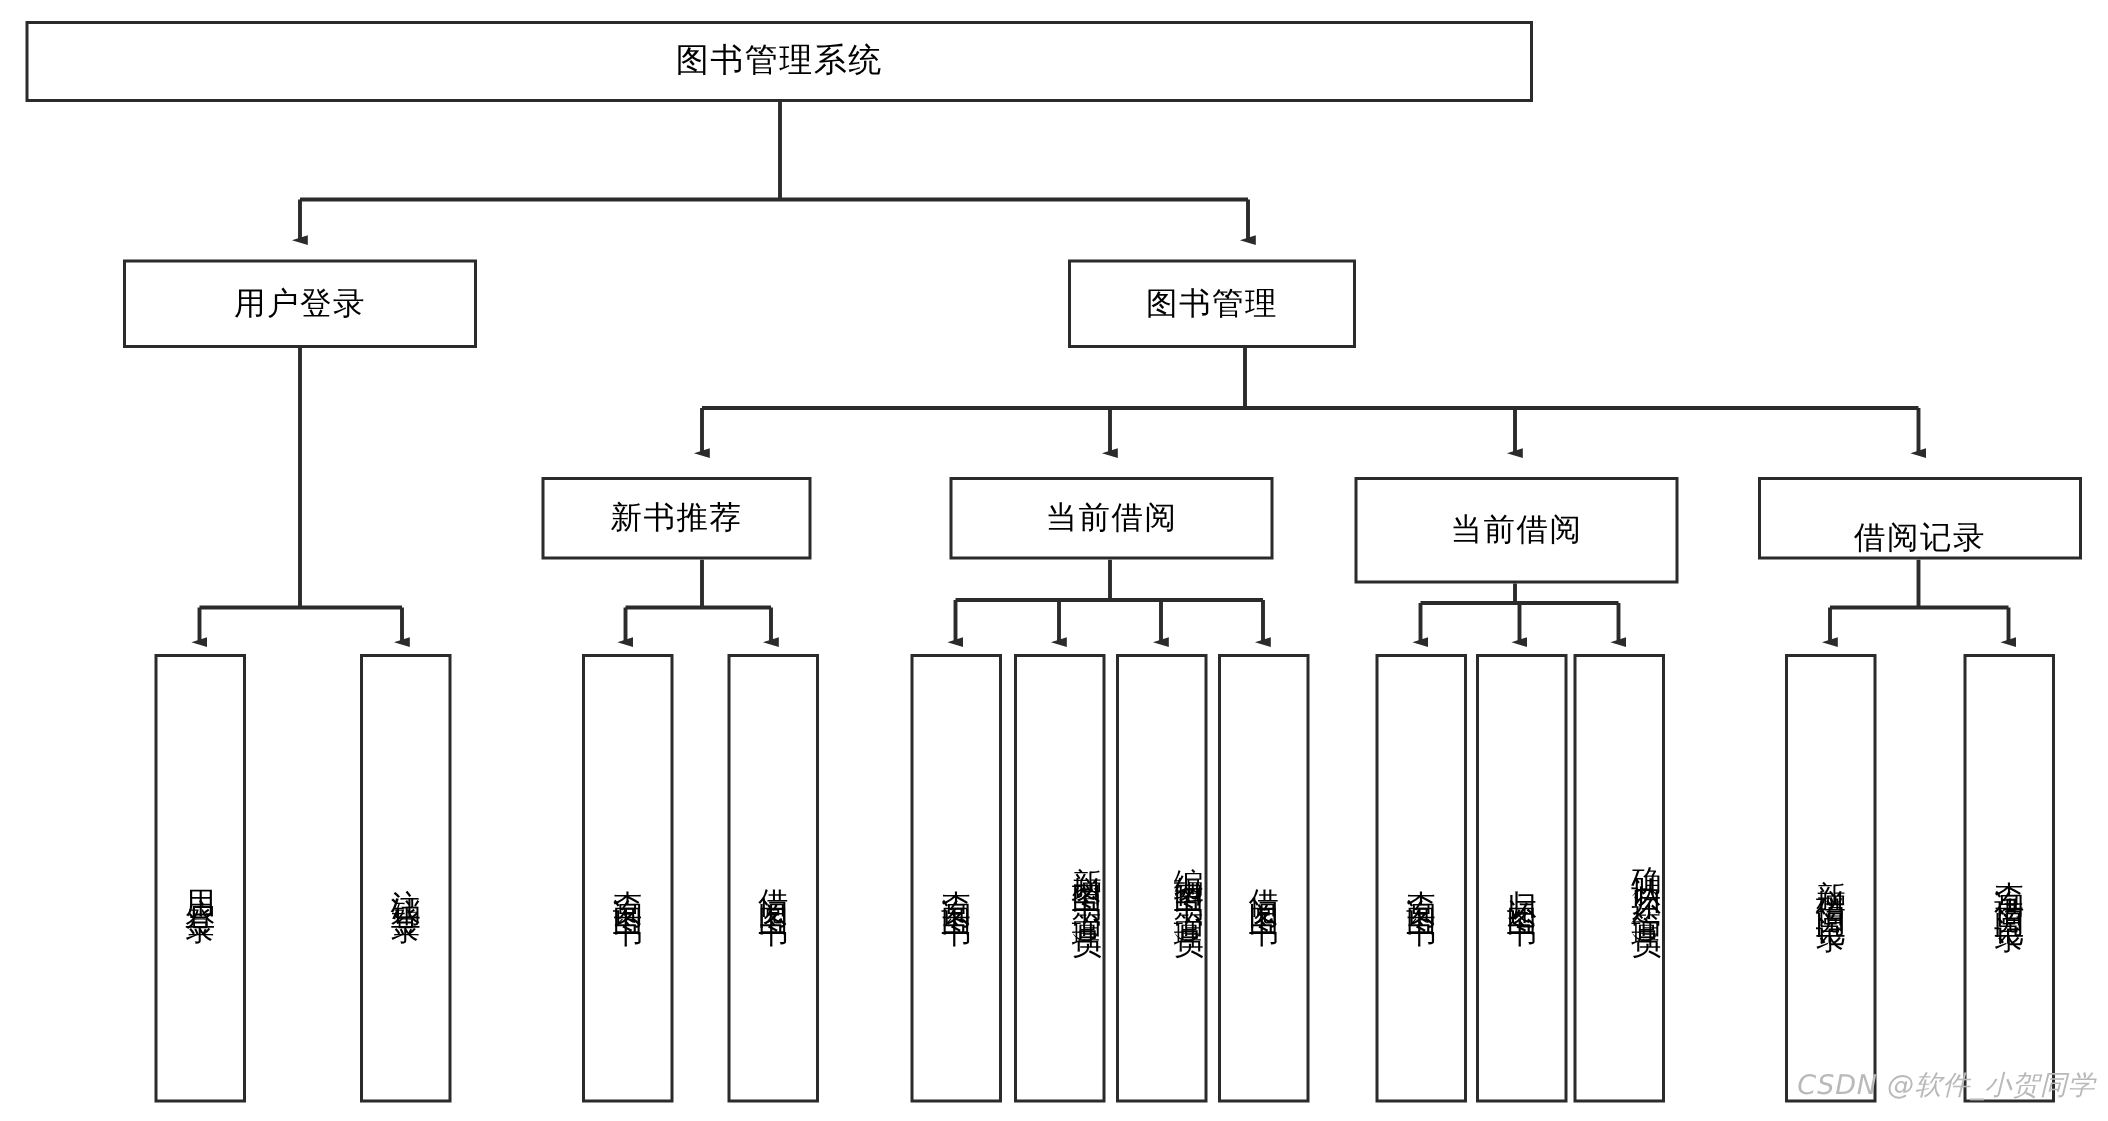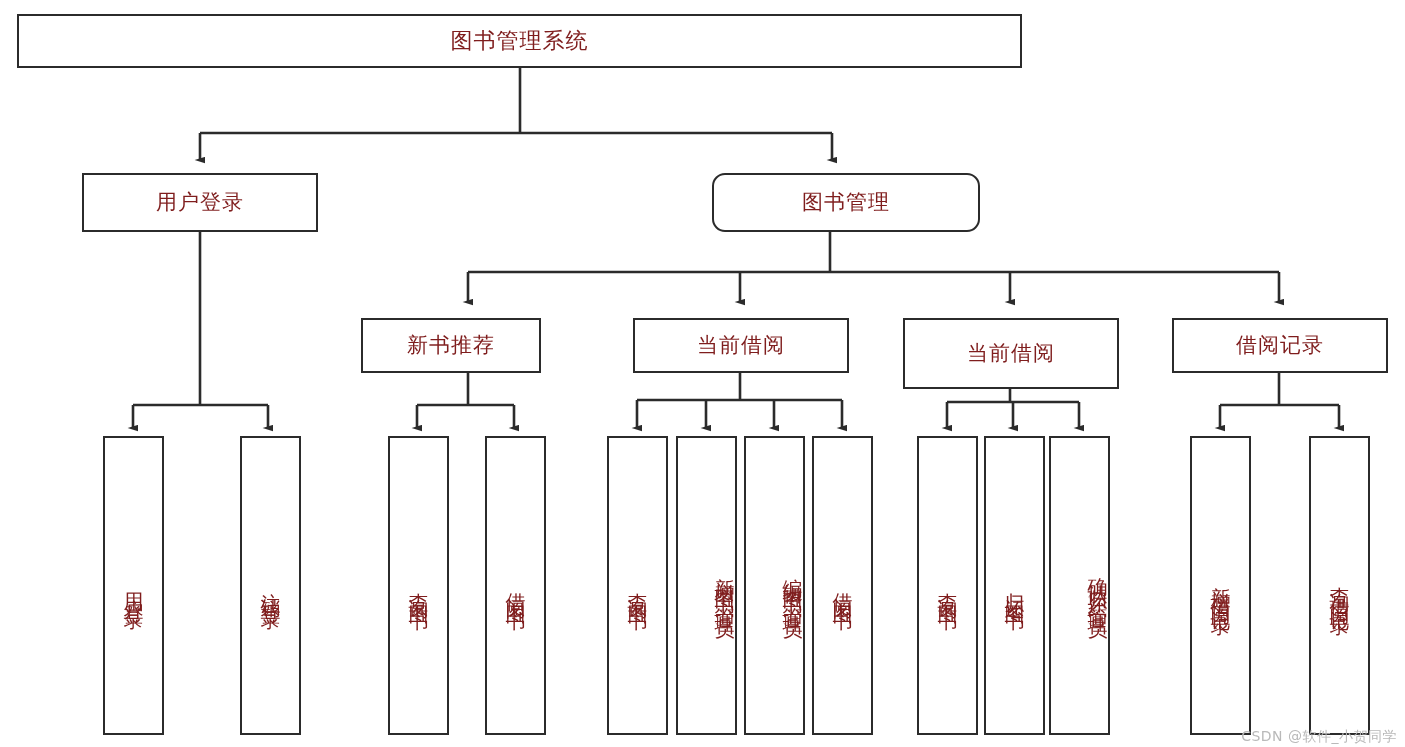--- a/index.html
+++ b/index.html
@@ -27,21 +27,21 @@
     pointer-events: none;
   }
   .node {
     position: absolute;
     box-sizing: border-box;
     border: 2px solid #2b2b2b;
     background: #ffffff;
     display: flex;
     align-items: center;
     justify-content: center;
-    color: #7f1d1d;
+    color: #000000;
   }
   .node.horizontal {
     font-size: 21px;
     letter-spacing: 1px;
     line-height: 1.2;
     text-align: center;
   }
   .node.root {
     font-size: 22px;
   }
@@ -54,26 +54,27 @@
     font-size: 20px;
     letter-spacing: 6px;
     line-height: 1.05;
   }
   .node.vertical.topalign {
     align-items: flex-start;
   }
   .watermark {
     position: absolute;
     right: 8px;
-    bottom: 1px;
-    font-size: 14px;
+    bottom: 12px;
+    font-size: 18px;
     color: #b9b9b9;
     letter-spacing: 0.5px;
     font-family: "DejaVu Sans", "Liberation Sans", sans-serif;
     white-space: nowrap;
+    font-style: italic;
   }
 </style>
 </head>
 <body>
 
 <div id="canvas">
 
   <svg class="edges" viewBox="0 0 1405 747">
     <defs>
       <marker id="arrow" markerWidth="9" markerHeight="11" refX="3.2" refY="5.2" orient="auto" markerUnits="userSpaceOnUse">
@@ -125,34 +126,34 @@
     </g>
   </svg>
 
   <div class="node horizontal root" style="left:17px; top:14px; width:1005px; height:54px;">
     <span>图书管理系统</span>
   </div>
 
   <div class="node horizontal" style="left:82px; top:173px; width:236px; height:59px;">
     <span>用户登录</span>
   </div>
-  <div class="node horizontal" style="left:712px; top:173px; width:268px; height:59px;border-radius:13px;">
+  <div class="node horizontal" style="left:712px; top:173px; width:192px; height:59px;">
     <span>图书管理</span>
   </div>
 
   <div class="node horizontal" style="left:361px; top:318px; width:180px; height:55px;">
     <span>新书推荐</span>
   </div>
   <div class="node horizontal" style="left:633px; top:318px; width:216px; height:55px;">
     <span>当前借阅</span>
   </div>
   <div class="node horizontal" style="left:903px; top:318px; width:216px; height:71px;">
     <span>当前借阅</span>
   </div>
-  <div class="node horizontal" style="left:1172px; top:318px; width:216px; height:55px;">
+  <div class="node horizontal" style="left:1172px; top:318px; width:216px; height:55px;align-items:flex-end;">
     <span>借阅记录</span>
   </div>
 
   <div class="node vertical" style="left:103px; top:436px; width:61px; height:299px; align-items:center;">
     <span>用户登录</span>
   </div>
   <div class="node vertical" style="left:240px; top:436px; width:61px; height:299px; align-items:center;">
     <span>注销登录</span>
   </div>
 

